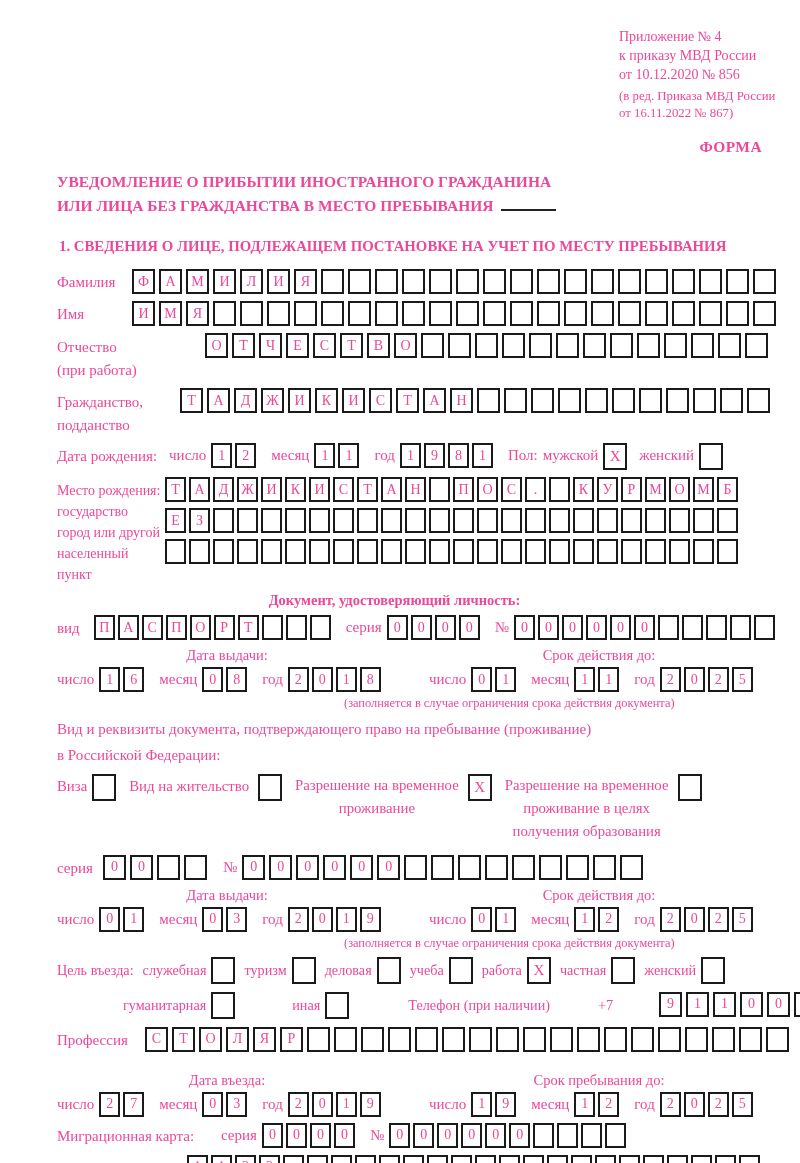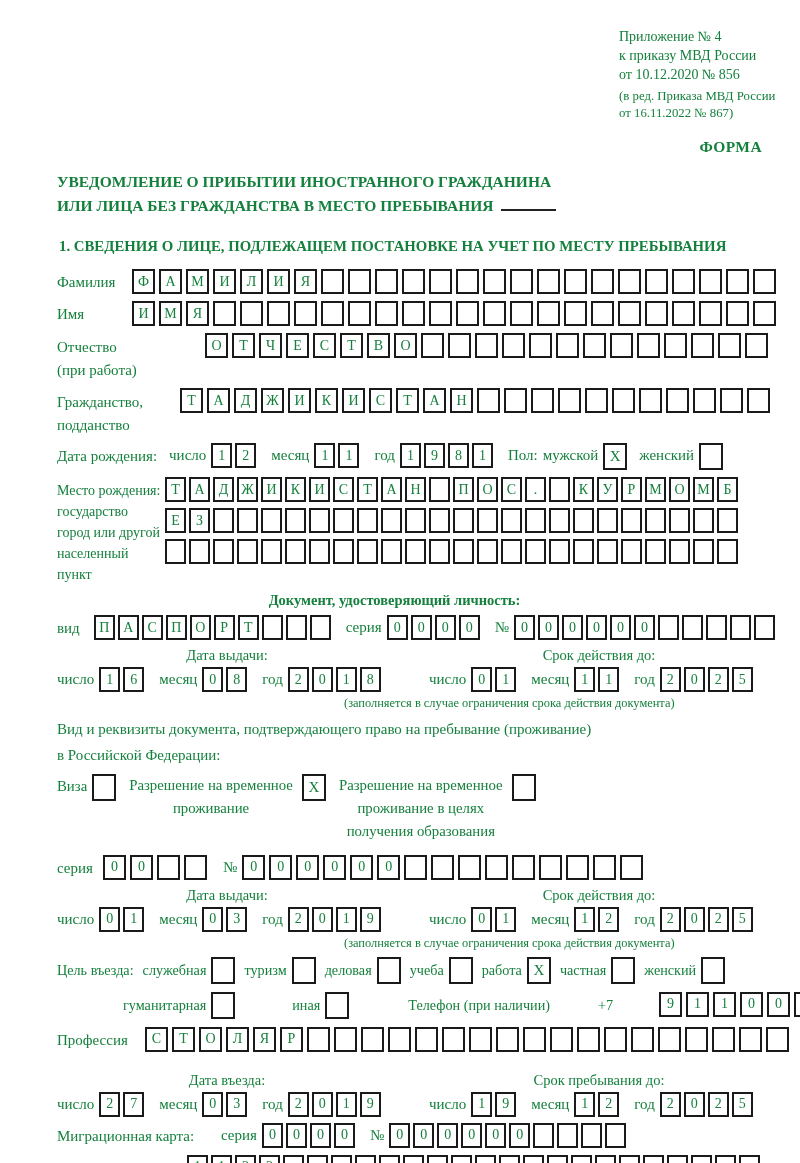--- a/index.html
+++ b/index.html
@@ -1,18 +1,18 @@
 <!DOCTYPE html>
 <html><head>
 <meta charset="utf-8">
 <style>
   html,body{margin:0;padding:0;background:#888;}
   .page{
     position:relative;width:800px;height:1163px;box-sizing:border-box;
-    margin:0 auto;background:#ffffff;color:#15803d;
+    margin:0 auto;background:#ffffff;color:#ec4899;
     font-family:"Liberation Serif","DejaVu Serif",serif;font-size:15px;
     padding:28px 8px 0 57px;overflow:hidden;
   }
   .appendix{margin-left:562px;font-size:14px;line-height:1.34;}
   .appendix .amend{font-size:12.8px;line-height:1.32;}
   .appendix .amend.first{margin-top:4px;}
   .forma{font-weight:bold;text-align:right;margin:16px 30px 0 0;font-size:15.5px;letter-spacing:.4px;}
   .title{margin-top:14px;text-align:left;font-weight:bold;font-size:15.5px;line-height:1.55;}
   .blank{display:inline-block;width:55px;border-bottom:2px solid #222;height:.95em;margin-left:8px;}
   .sec1{margin-top:20px;margin-bottom:14px;margin-left:2px;font-weight:bold;font-size:14.8px;}
@@ -413,20 +413,24 @@
     <div>Вид и реквизиты документа, подтверждающего право на пребывание (проживание)</div>
     <div>в Российской Федерации:</div>
   </div>
 
   <div class="optrow">
     <div class="opt">
       <span class="olbl">Виза</span>
       <span class="chk" style="margin-left:5px;"></span>
     </div>
     <div class="opt">
+      <span class="olbl">Вид на жительство</span>
+      <span class="chk"></span>
+    </div>
+    <div class="opt">
       <div class="optlines">
         <div>Разрешение на временное</div>
         <div>проживание</div>
       </div>
       <span class="chk">X</span>
     </div>
     <div class="opt" style="margin-right:0;">
       <div class="optlines">
         <div>Разрешение на временное</div>
         <div>проживание в целях</div>

